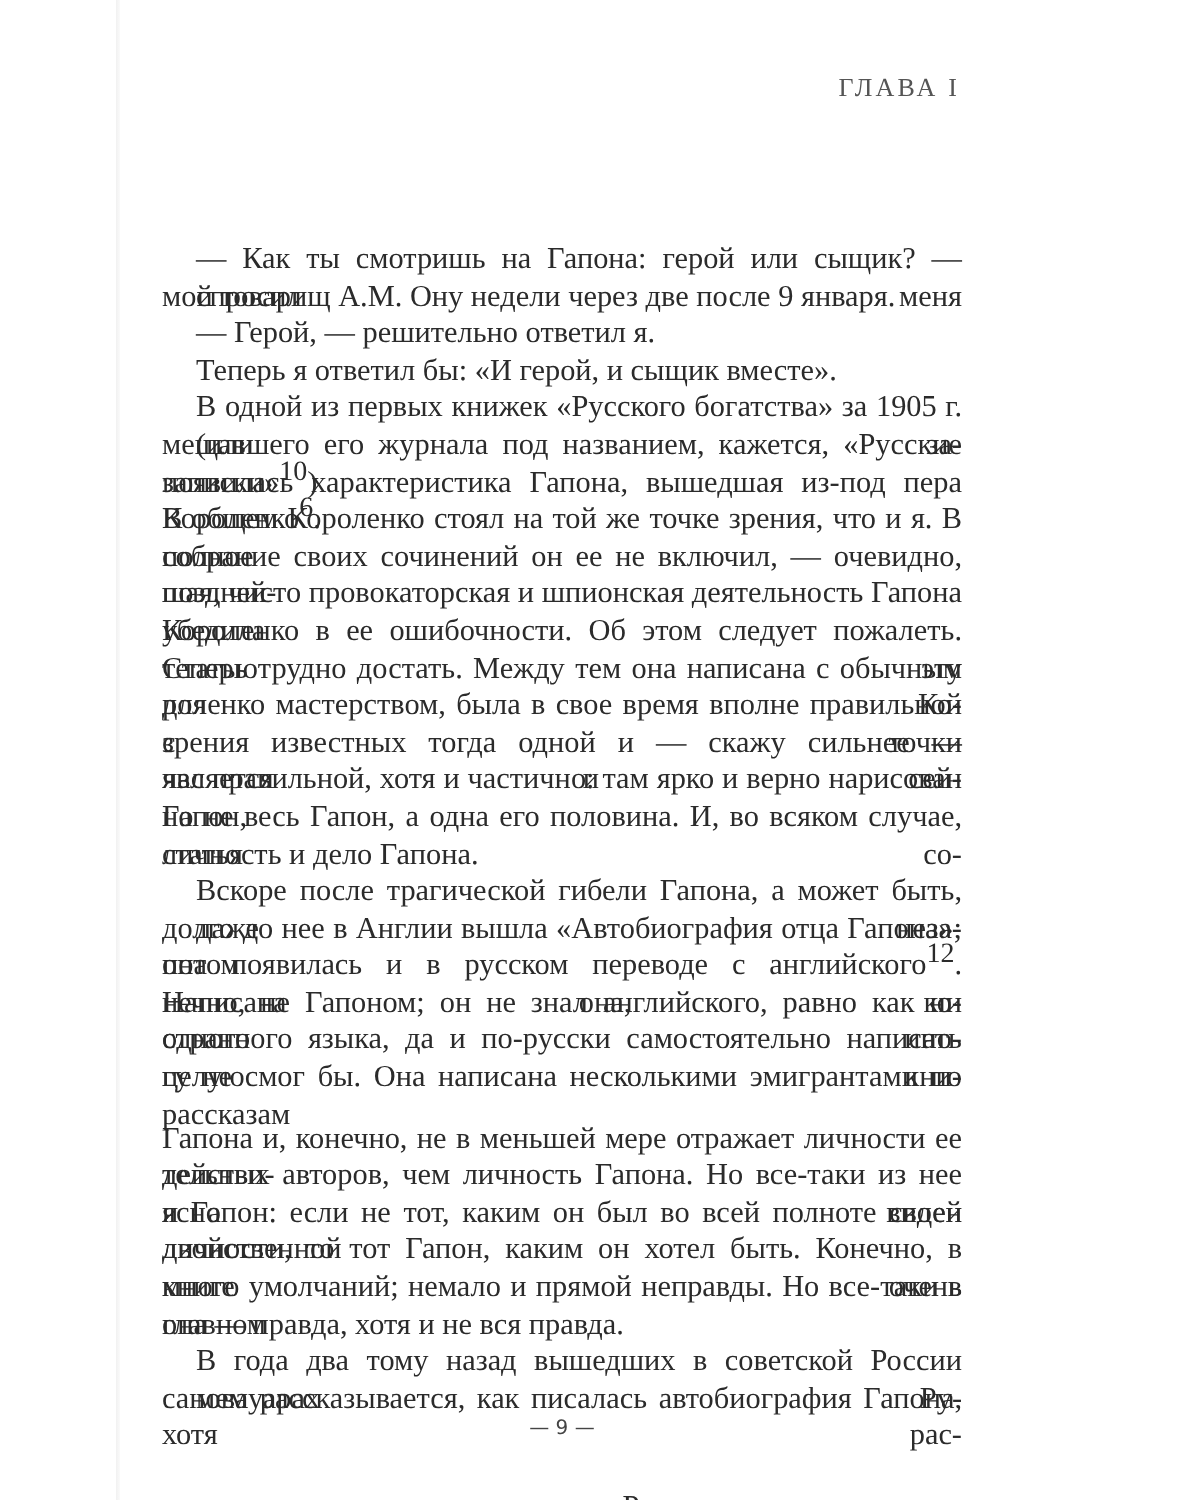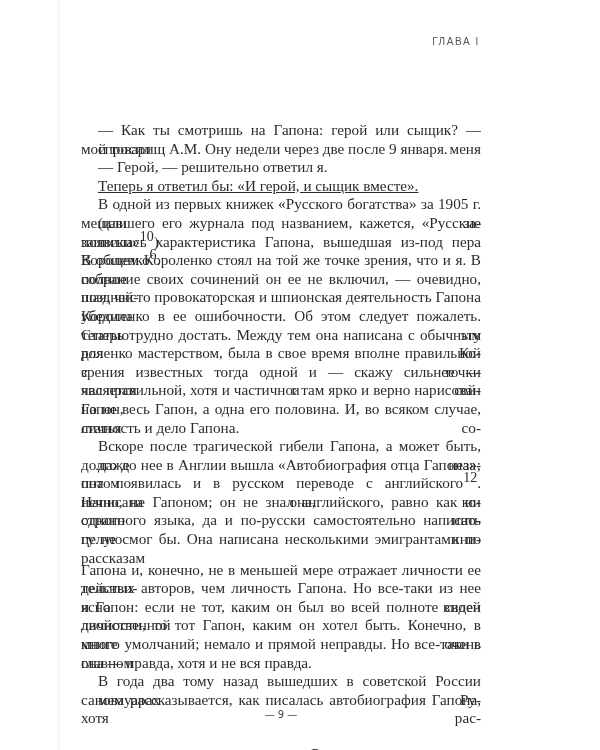--- a/index.html
+++ b/index.html
@@ -9,22 +9,22 @@
     position: relative;
     font-family: "Liberation Serif", "DejaVu Serif", serif;
     color: #2b2b2b;
   }
   .gutter {
     position: absolute; left: 58px; top: 0; width: 2px; height: 750px;
     background: linear-gradient(to right, #f1f1f1, #fafafa);
   }
   .running-head {
     position: absolute; top: 36px; right: 120px;
-    font-family: Liberation Sans, sans-serif;
-    font-size: 10px; letter-spacing: 1.6px; color: #555;
+    font-family: Liberation Serif, serif;
+    font-size: 13px; letter-spacing: 1.6px; color: #555;
   }
   .text-block {
     position: absolute; left: 81px; top: 86px; width: 400px;
   }
   .line {
     height: 18.6px; line-height: 18.6px;
     font-size: 15.2px;
     white-space: nowrap;
     text-align: justify;
     text-align-last: justify;
@@ -43,21 +43,21 @@
 <body>
 
 <div class="gutter"></div>
 
 <div class="running-head">ГЛАВА I</div>
 
 <div class="text-block" id="text-block">
     <div class="line indent" style="white-space: normal; text-align-last: justify; margin-top: 35px;"><span>— Как ты смотришь на Гапона: герой или сыщик? — спросил меня</span></div>
     <div class="line last" style="white-space: normal;"><span>мой товарищ А.М. Ону недели через две после 9 января.</span></div>
     <div class="line indent last" style="white-space: normal;"><span>— Герой, — решительно ответил я.</span></div>
-    <div class="line indent last" style="white-space: normal; text-decoration: underline;"><span>Теперь я ответил бы: «И герой, и сыщик вместе».</span></div>
+    <div class="line indent last" style="white-space: normal;"><span>Теперь я ответил бы: «И герой, и сыщик вместе».</span></div>
     <div class="line indent" style="white-space: normal; text-align-last: justify;"><span>В одной из первых книжек «Русского богатства» за 1905 г. (или за-</span></div>
     <div class="line" style="white-space: normal; text-align-last: justify;"><span>мещавшего его журнала под названием, кажется, «Русские записки»</span><sup>10</sup><span>)</span></div>
     <div class="line" style="white-space: normal; text-align-last: justify;"><span>появилась характеристика Гапона, вышедшая из-под пера Короленко</span><sup>6</sup><span>.</span></div>
     <div class="line" style="white-space: normal; text-align-last: justify;"><span>В общем Короленко стоял на той же точке зрения, что и я. В полное</span></div>
     <div class="line" style="white-space: normal; text-align-last: justify;"><span>собрание своих сочинений он ее не включил, — очевидно, поздней-</span></div>
     <div class="line" style="white-space: normal; text-align-last: justify;"><span>шая, чисто провокаторская и шпионская деятельность Гапона убедила</span></div>
     <div class="line" style="white-space: normal; text-align-last: justify;"><span>Короленко в ее ошибочности. Об этом следует пожалеть. Статью эту</span></div>
     <div class="line" style="white-space: normal; text-align-last: justify;"><span>теперь трудно достать. Между тем она написана с обычным для Ко-</span></div>
     <div class="line" style="white-space: normal; text-align-last: justify;"><span>роленко мастерством, была в свое время вполне правильной с точки</span></div>
     <div class="line" style="white-space: normal; text-align-last: justify;"><span>зрения известных тогда одной и — скажу сильнее — является и сей-</span></div>

